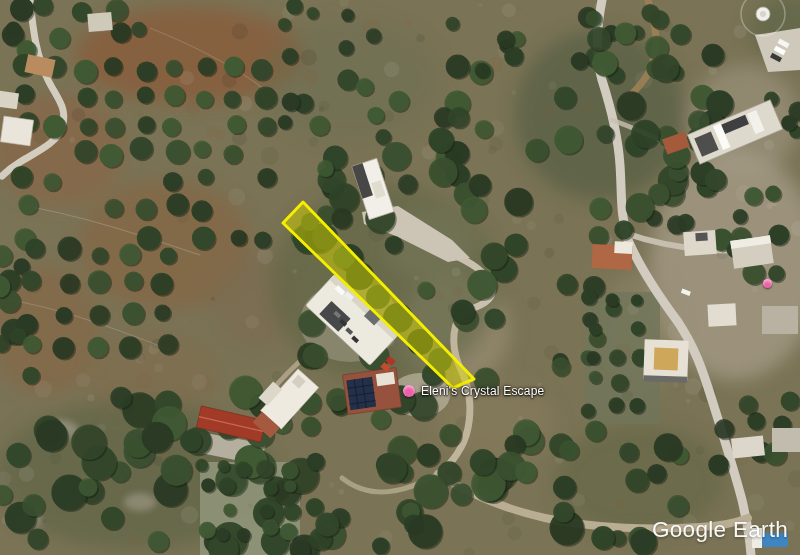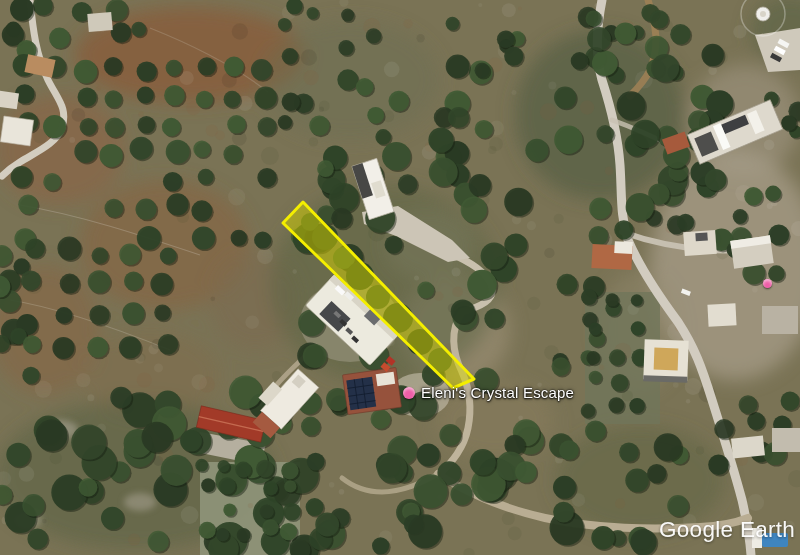--- a/index.html
+++ b/index.html
@@ -4,24 +4,24 @@
 <style>
   html,body{margin:0;padding:0;background:#000;}
   .stage{position:relative;width:800px;height:555px;overflow:hidden;
          font-family:"Liberation Sans",sans-serif;background:#7a7355;}
   .stage svg{display:block;position:absolute;left:0;top:0;}
   .poi{position:absolute;display:flex;align-items:center;pointer-events:auto;}
   .poi-dot{width:12px;height:12px;border-radius:50%;
            box-shadow:inset 0 2px 3px rgba(255,255,255,.55), 0 1px 2px rgba(0,0,0,.55);
            display:inline-block;}
   .poi-dot.small{width:9px;height:9px;}
-  .poi-text{margin-left:6px;color:#fff;font-size:15px;letter-spacing:.2px;white-space:nowrap;
+  .poi-text{margin-left:6px;color:#fff;font-size:12px;letter-spacing:.2px;white-space:nowrap;
             text-shadow:0 0 2px #000,0 1px 2px rgba(0,0,0,.9),0 0 4px rgba(0,0,0,.7);}
   .watermark{position:absolute;left:652px;top:517px;font-size:22.5px;color:#fff;opacity:.95;
-             letter-spacing:.3px;text-shadow:0 1px 3px rgba(0,0,0,.45);white-space:nowrap;margin-left:7px;}
+             letter-spacing:.3px;text-shadow:0 1px 3px rgba(0,0,0,.45);white-space:nowrap;}
 </style>
 </head>
 <body>
 
 <div class="stage">
 <svg width="800" height="555" viewBox="0 0 800 555">
   <defs>
     <filter id="soften" x="-25%" y="-25%" width="150%" height="150%">
           <feGaussianBlur stdDeviation="9"></feGaussianBlur>
         </filter>

